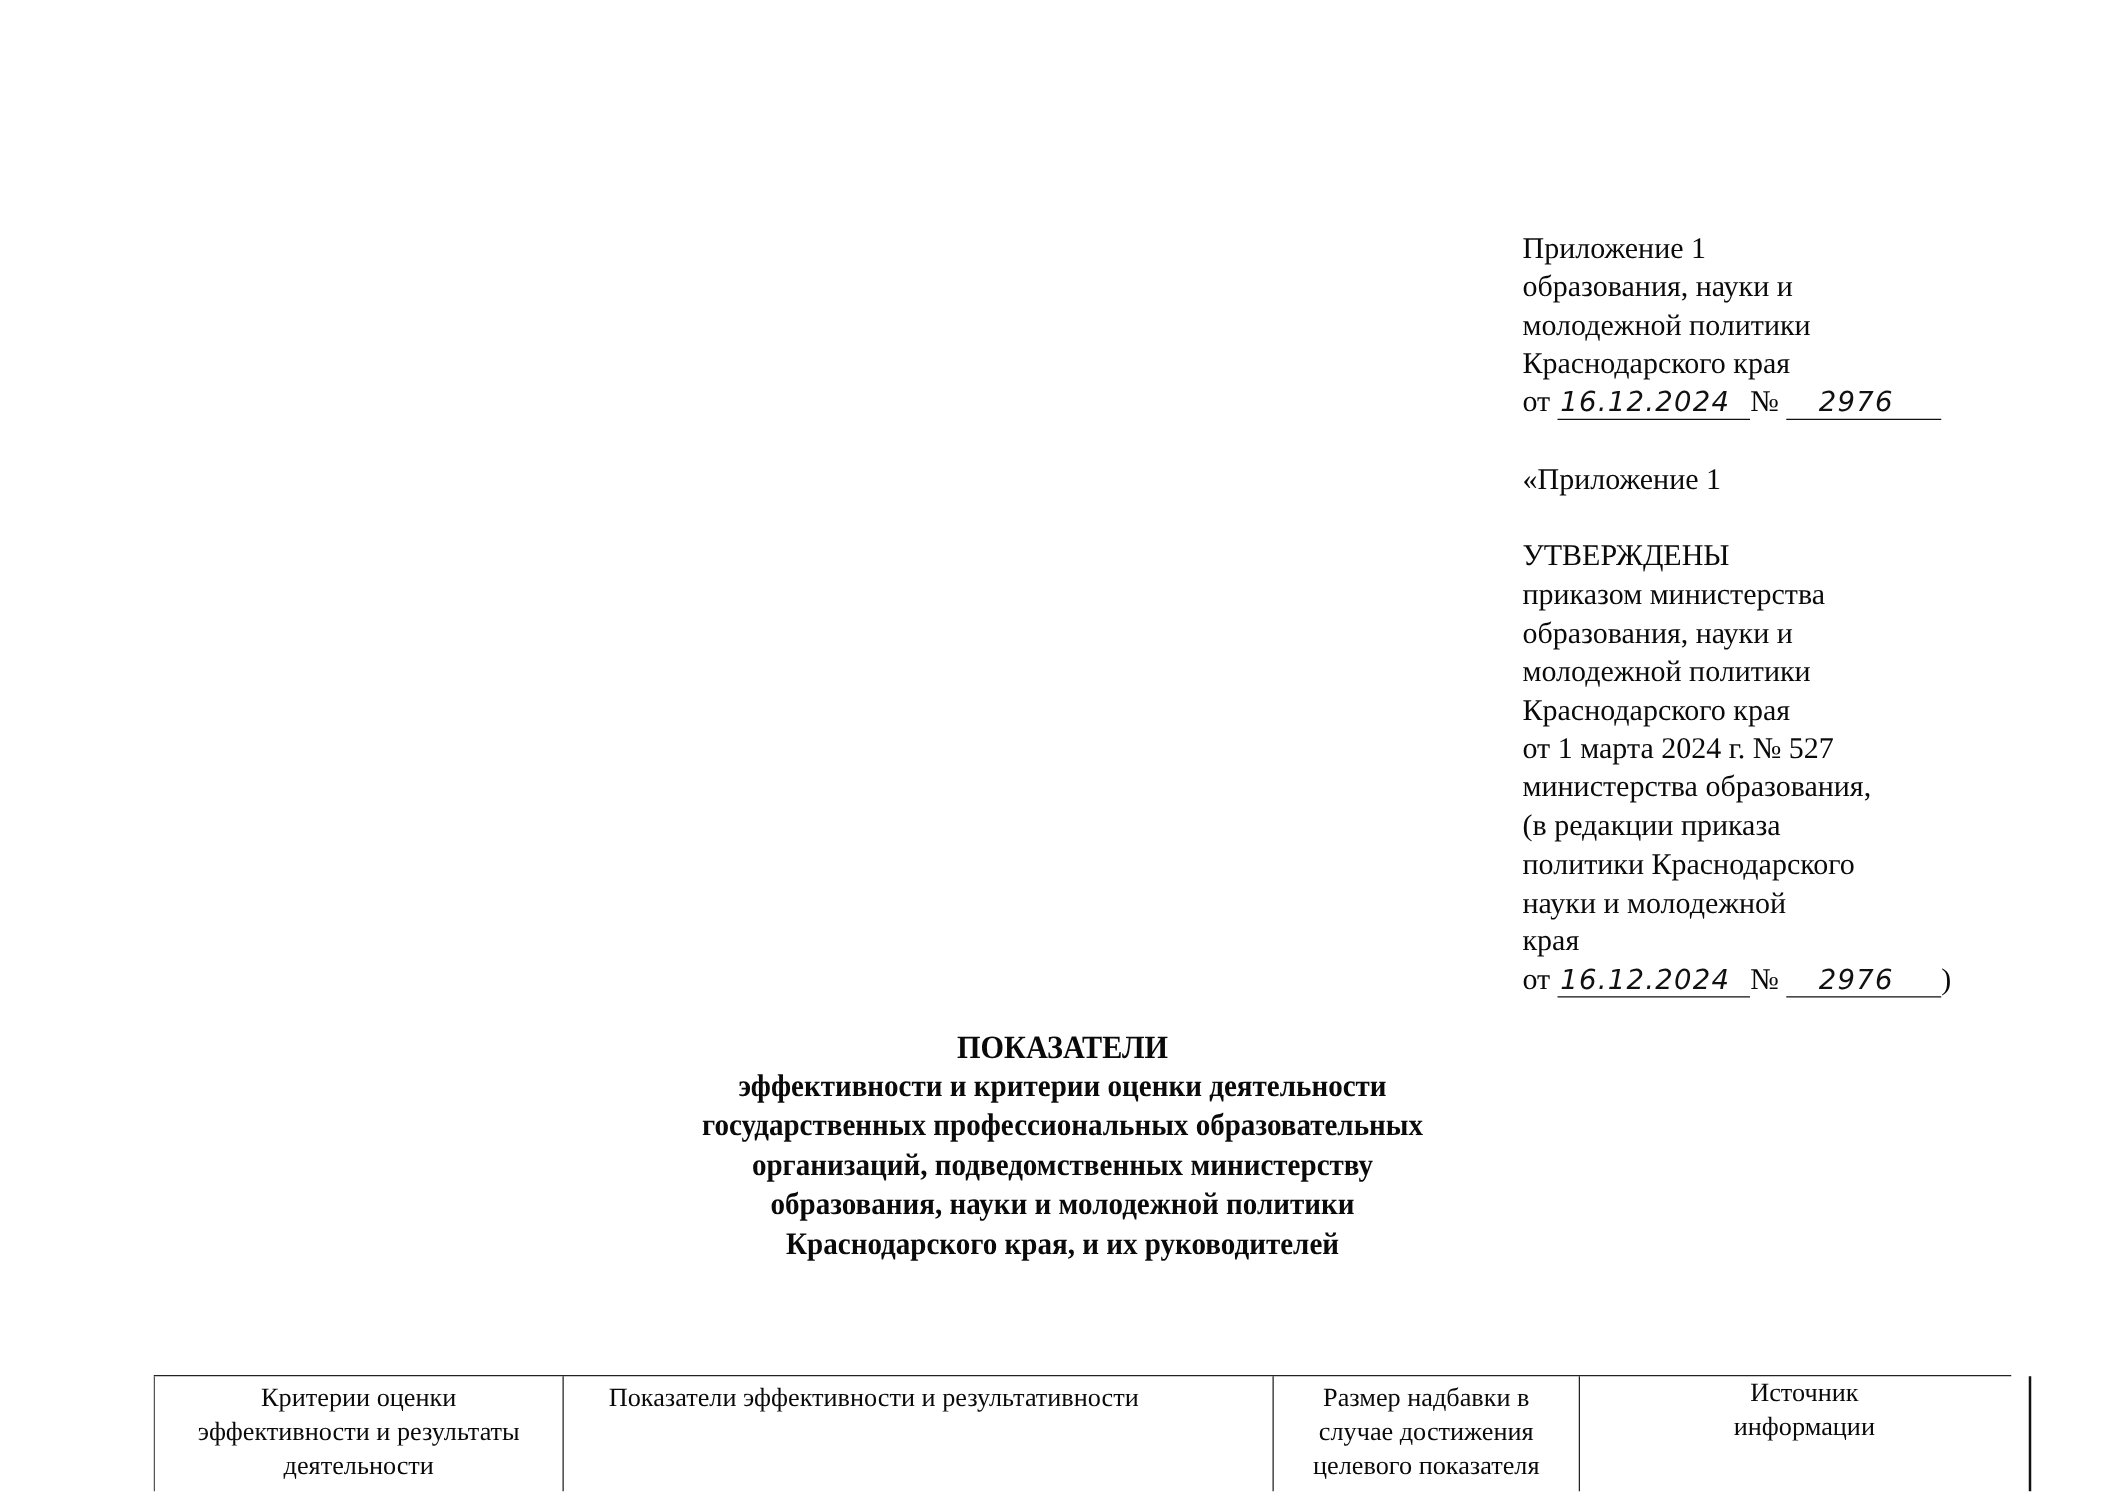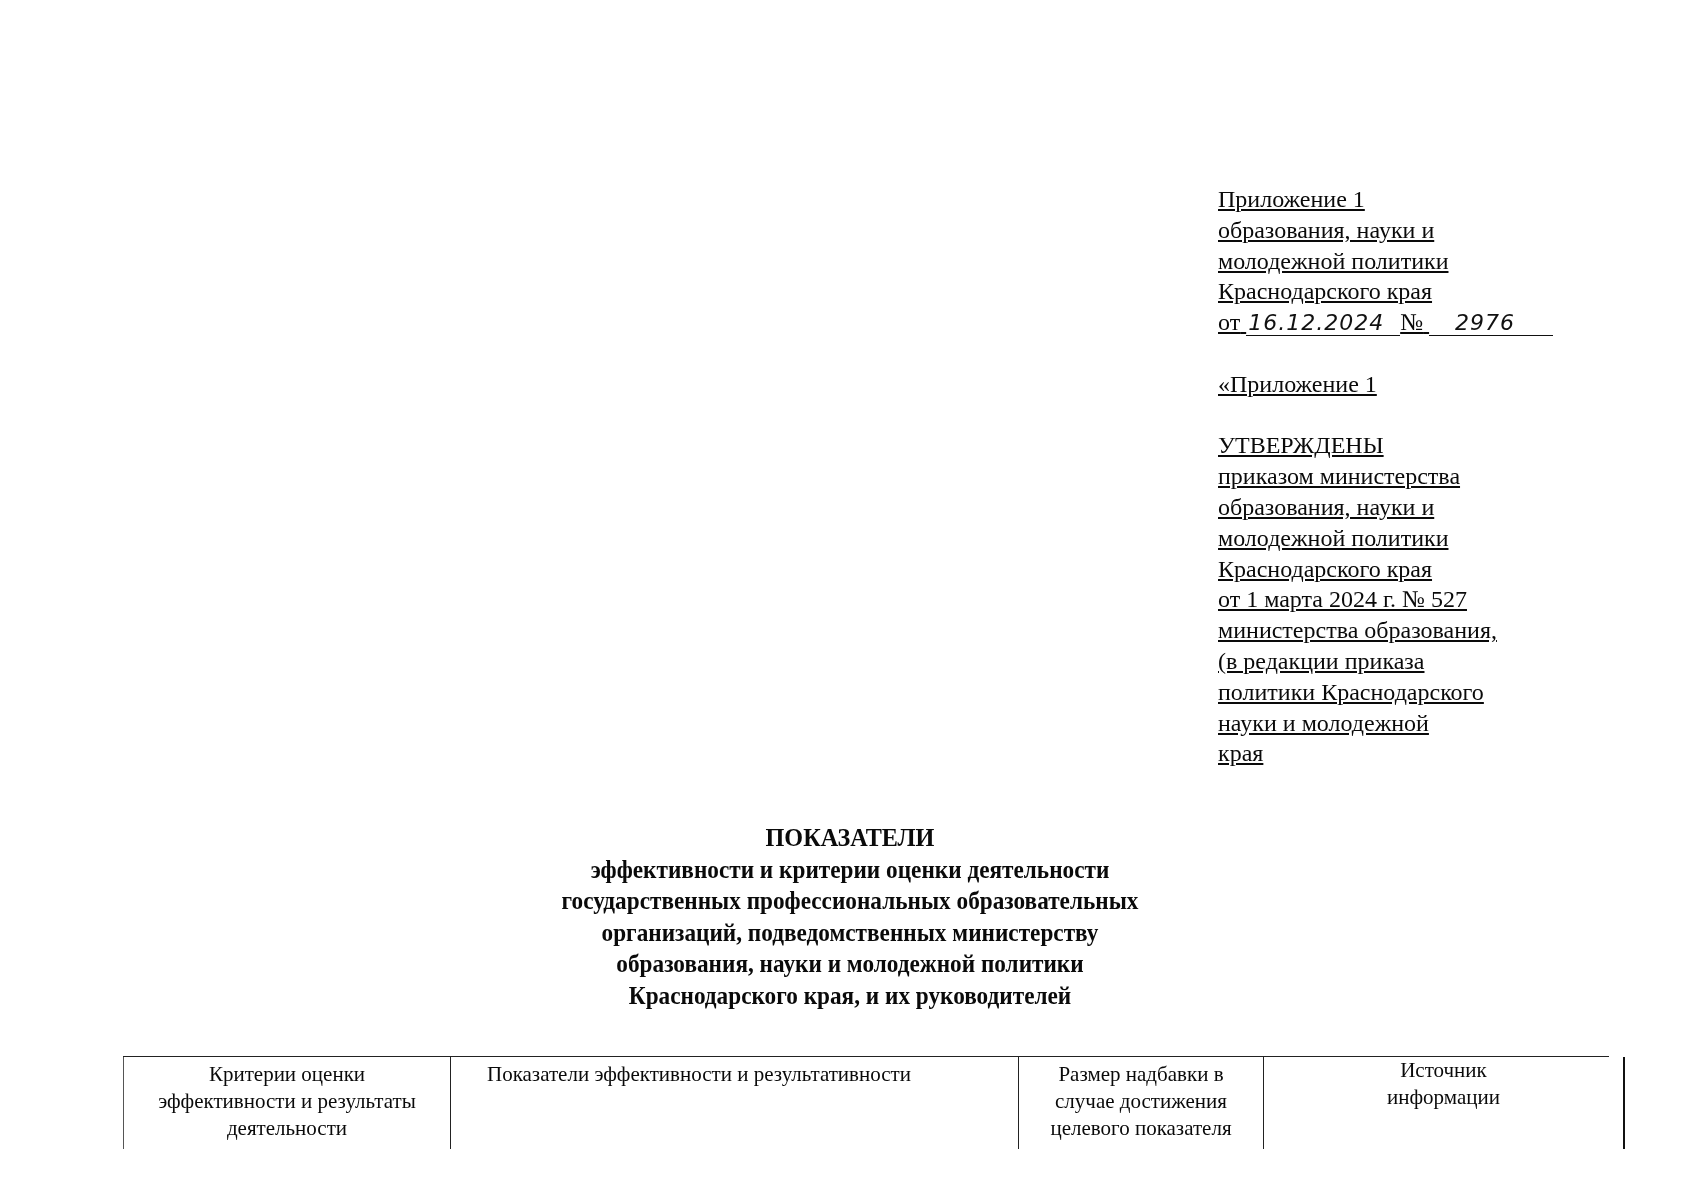--- a/index.html
+++ b/index.html
@@ -20,21 +20,20 @@
       left: 1218px;
       top: 184px;
       width: 440px;
       font-size: 24px;
       line-height: 30.8px;
     }
     .approval-block .line {
       white-space: nowrap;
       display: block;
       height: 30.8px;
-      text-decoration: underline;
     }
     .gap {
       display: block;
       height: 30.8px;
     }
     .handwritten {
       font-family: "DejaVu Sans", sans-serif;
       font-style: italic;
       font-size: 22px;
       letter-spacing: 1px;
@@ -67,21 +66,21 @@
       line-height: 31.5px;
       transform: scaleX(0.93);
       transform-origin: center top;
     }
     .title-block .line { display: block; white-space: nowrap; }
     .title-block .main-title { font-size: 26px; }
 
     .table-header {
       position: absolute;
       left: 123px;
-      top: 1056px;
+      top: 1100px;
       width: 1452px;
       height: 92px;
       border-top: 1.5px solid #222;
       font-size: 21px;
       line-height: 27px;
       padding-left: 34px;
     }
     .col {
       position: absolute;
       top: 0;
@@ -121,20 +120,25 @@
   <span class="line">приказом министерства</span>
   <span class="line">образования, науки и</span>
   <span class="line">молодежной политики</span>
   <span class="line">Краснодарского края</span>
   <span class="line">от 1 марта 2024 г. № 527</span>
   <span class="line">министерства образования,</span>
   <span class="line">(в редакции приказа</span>
   <span class="line">политики Краснодарского</span>
   <span class="line">науки и молодежной</span>
   <span class="line">края</span>
+  <span class="line">
+    <span>от</span>
+    <span class="u-date handwritten">16.12.2024</span><span>№</span>
+    <span class="u-num handwritten">2976</span><span>)</span>
+  </span>
 </div>
 
 <div class="title-block">
   <span class="line main-title">ПОКАЗАТЕЛИ</span>
   <span class="line">эффективности и критерии оценки деятельности</span>
   <span class="line">государственных профессиональных образовательных</span>
   <span class="line">организаций, подведомственных министерству</span>
   <span class="line">образования, науки и молодежной политики</span>
   <span class="line">Краснодарского края, и их руководителей</span>
 </div>

